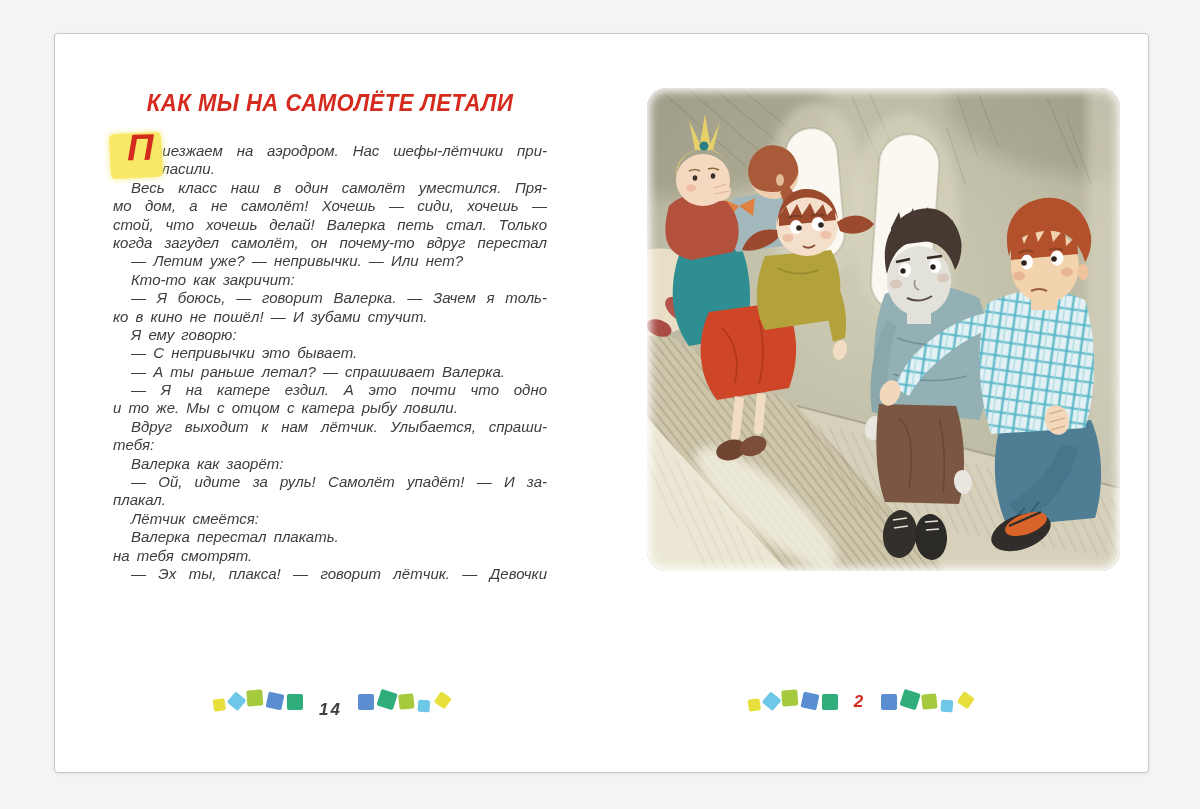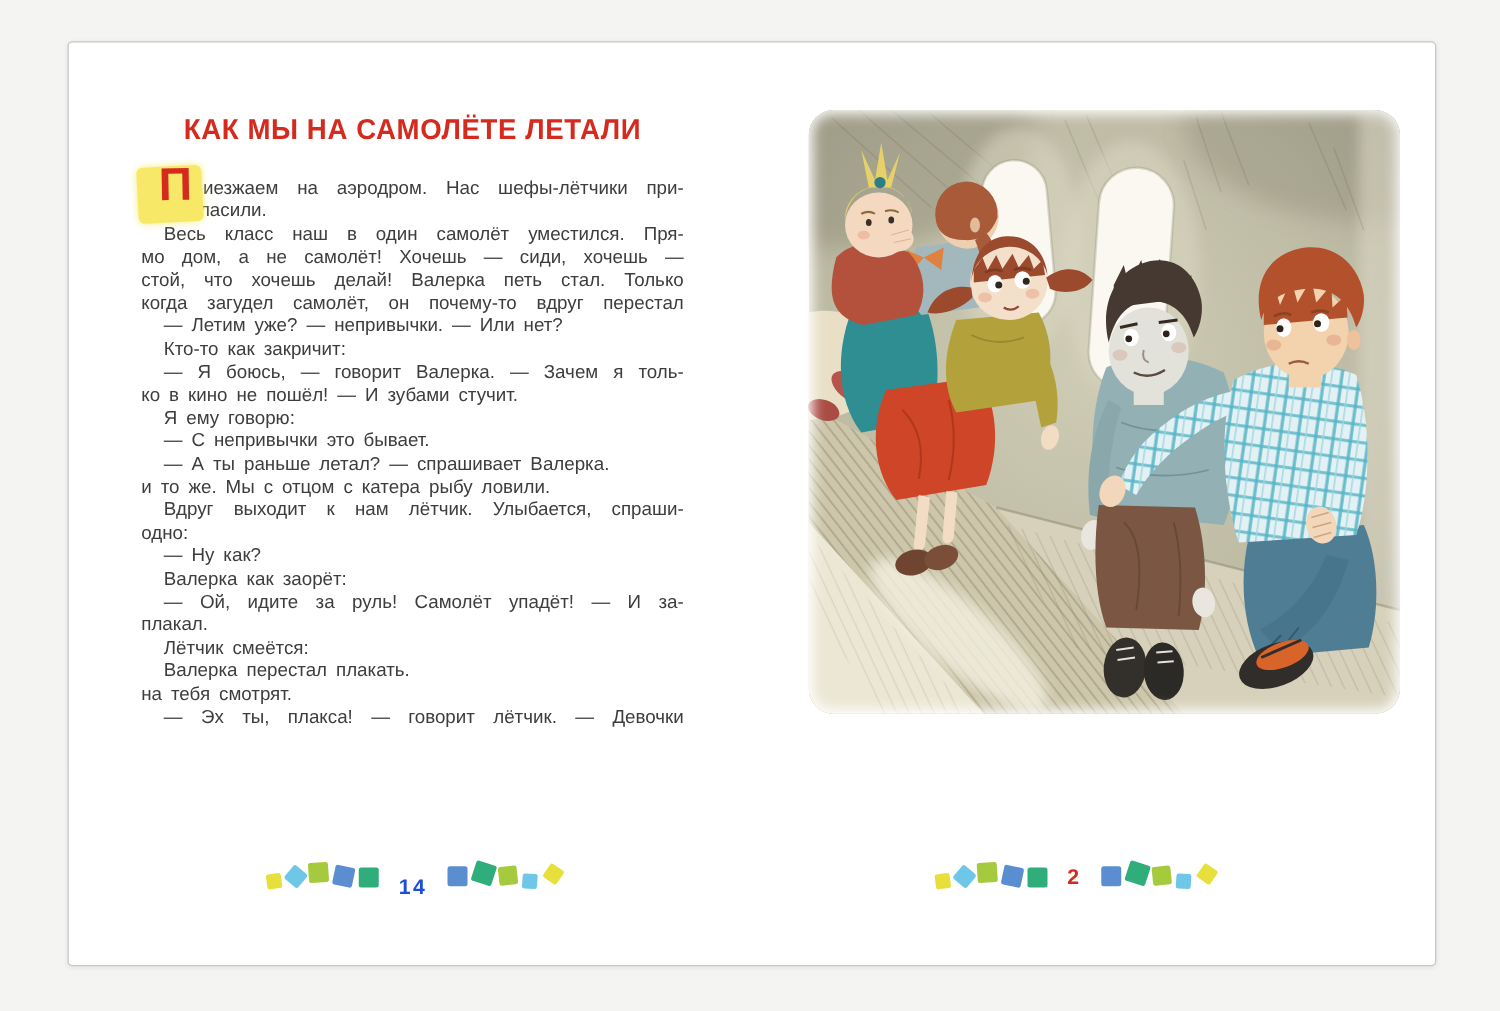--- a/index.html
+++ b/index.html
@@ -6,20 +6,21 @@
   body{
     width:1200px;height:809px;
     background:#f4f4f3;
     font-family:"Liberation Sans",sans-serif;
     overflow:hidden;position:relative;
   }
   .book{
     position:absolute;left:54px;top:33px;width:1093px;height:738px;
     background:#ffffff;border:1px solid #c7c7c7;border-radius:4px;
     box-shadow:0 1px 4px rgba(0,0,0,0.07);
+    font-style:italic;
   }
   .page-title{
     position:absolute;left:58px;top:56px;width:434px;
     text-align:center;font-weight:bold;font-size:23px;
     letter-spacing:0.5px;transform:scaleX(0.96);
     color:#d52a1e;white-space:nowrap;
   }
   .textcol{
     position:absolute;width:434px;
     font-size:15px;line-height:18.4px;color:#3e3d3b;
@@ -72,24 +73,24 @@
       <div class="tl j">мо дом, а не самолёт! Хочешь — сиди, хочешь —</div>
       <div class="tl j">стой, что хочешь делай! Валерка петь стал. Только</div>
       <div class="tl j">когда загудел самолёт, он почему-то вдруг перестал</div>
       <div class="tl ind">— Летим уже? — непривычки. — Или нет?</div>
       <div class="tl ind">Кто-то как закричит:</div>
       <div class="tl j ind">— Я боюсь, — говорит Валерка. — Зачем я толь-</div>
       <div class="tl">ко в кино не пошёл! — И зубами стучит.</div>
       <div class="tl ind">Я ему говорю:</div>
       <div class="tl ind">— С непривычки это бывает.</div>
       <div class="tl ind">— А ты раньше летал? — спрашивает Валерка.</div>
+      <div class="tl j ind">— Я на катере ездил. А это почти что одно</div>
       <div class="tl">и то же. Мы с отцом с катера рыбу ловили.</div>
       <div class="tl j ind">Вдруг выходит к нам лётчик. Улыбается, спраши-</div>
-      <div class="tl">одно:</div>
-      <div class="tl ind">— Ну как?</div>
+      <div class="tl">тебя:</div>
       <div class="tl ind">Валерка как заорёт:</div>
       <div class="tl j ind">— Ой, идите за руль! Самолёт упадёт! — И за-</div>
       <div class="tl">плакал.</div>
       <div class="tl ind">Лётчик смеётся:</div>
       <div class="tl ind">Валерка перестал плакать.</div>
       <div class="tl">на тебя смотрят.</div>
       <div class="tl j ind">— Эх ты, плакса! — говорит лётчик. — Девочки</div>
     </div>
 
   <svg class="illus" viewBox="0 0 473 483">
@@ -275,21 +276,21 @@
         <ellipse cx="420" cy="184" rx="6" ry="4.5" fill="#e09a7c" opacity="0.5"></ellipse>
       </g>
 
       <rect x="-8" y="-8" width="489" height="499" rx="26" fill="none" stroke="#ffffff" stroke-width="22" filter="url(#soft)"></rect>
     </g>
   </svg>
 
 
   <div class="footer" id="footer-left">
     <span class="sq-group"><span class="sq" style="width: 12px; height: 12px; background: rgb(231, 224, 60); margin: 0px 2px; transform: rotate(-8deg) translateY(2px);"></span><span class="sq" style="width: 14px; height: 14px; background: rgb(110, 199, 231); margin: 0px 2px; transform: rotate(40deg) translateY(-1px);"></span><span class="sq" style="width: 16px; height: 16px; background: rgb(166, 202, 61); margin: 0px 2px; transform: rotate(-4deg) translateY(-3px);"></span><span class="sq" style="width: 16px; height: 16px; background: rgb(90, 142, 209); margin: 0px 2px; transform: rotate(12deg) translateY(0px);"></span><span class="sq" style="width: 16px; height: 16px; background: rgb(47, 173, 123); margin: 0px 2px; transform: rotate(0deg) translateY(1px);"></span></span>
-    <span class="pagenum" style="color: #1d4ed8; margin-top: 16px;">14</span>
+    <span class="pagenum" style="color: #404040; margin-top: 16px;">14</span>
     <span class="sq-group"><span class="sq" style="width: 16px; height: 16px; background: rgb(90, 142, 209); margin: 0px 2px; transform: rotate(0deg) translateY(0px);"></span><span class="sq" style="width: 17px; height: 17px; background: rgb(47, 173, 123); margin: 0px 2px; transform: rotate(18deg) translateY(-2px);"></span><span class="sq" style="width: 15px; height: 15px; background: rgb(166, 202, 61); margin: 0px 2px; transform: rotate(-6deg) translateY(-1px);"></span><span class="sq" style="width: 12px; height: 12px; background: rgb(110, 199, 231); margin: 0px 2px; transform: rotate(4deg) translateY(2px);"></span><span class="sq" style="width: 13px; height: 13px; background: rgb(231, 224, 60); margin: 0px 2px; transform: rotate(35deg) translateY(-4px);"></span></span>
   </div>
 
   <div class="footer" id="footer-right">
     <span class="sq-group"><span class="sq" style="width: 12px; height: 12px; background: rgb(231, 224, 60); margin: 0px 2px; transform: rotate(-8deg) translateY(2px);"></span><span class="sq" style="width: 14px; height: 14px; background: rgb(110, 199, 231); margin: 0px 2px; transform: rotate(40deg) translateY(-1px);"></span><span class="sq" style="width: 16px; height: 16px; background: rgb(166, 202, 61); margin: 0px 2px; transform: rotate(-4deg) translateY(-3px);"></span><span class="sq" style="width: 16px; height: 16px; background: rgb(90, 142, 209); margin: 0px 2px; transform: rotate(12deg) translateY(0px);"></span><span class="sq" style="width: 16px; height: 16px; background: rgb(47, 173, 123); margin: 0px 2px; transform: rotate(0deg) translateY(1px);"></span></span>
     <span class="pagenum" style="color: rgb(213, 42, 30);">2</span>
     <span class="sq-group"><span class="sq" style="width: 16px; height: 16px; background: rgb(90, 142, 209); margin: 0px 2px; transform: rotate(0deg) translateY(0px);"></span><span class="sq" style="width: 17px; height: 17px; background: rgb(47, 173, 123); margin: 0px 2px; transform: rotate(18deg) translateY(-2px);"></span><span class="sq" style="width: 15px; height: 15px; background: rgb(166, 202, 61); margin: 0px 2px; transform: rotate(-6deg) translateY(-1px);"></span><span class="sq" style="width: 12px; height: 12px; background: rgb(110, 199, 231); margin: 0px 2px; transform: rotate(4deg) translateY(2px);"></span><span class="sq" style="width: 13px; height: 13px; background: rgb(231, 224, 60); margin: 0px 2px; transform: rotate(35deg) translateY(-4px);"></span></span>
   </div>
 
 </div>

